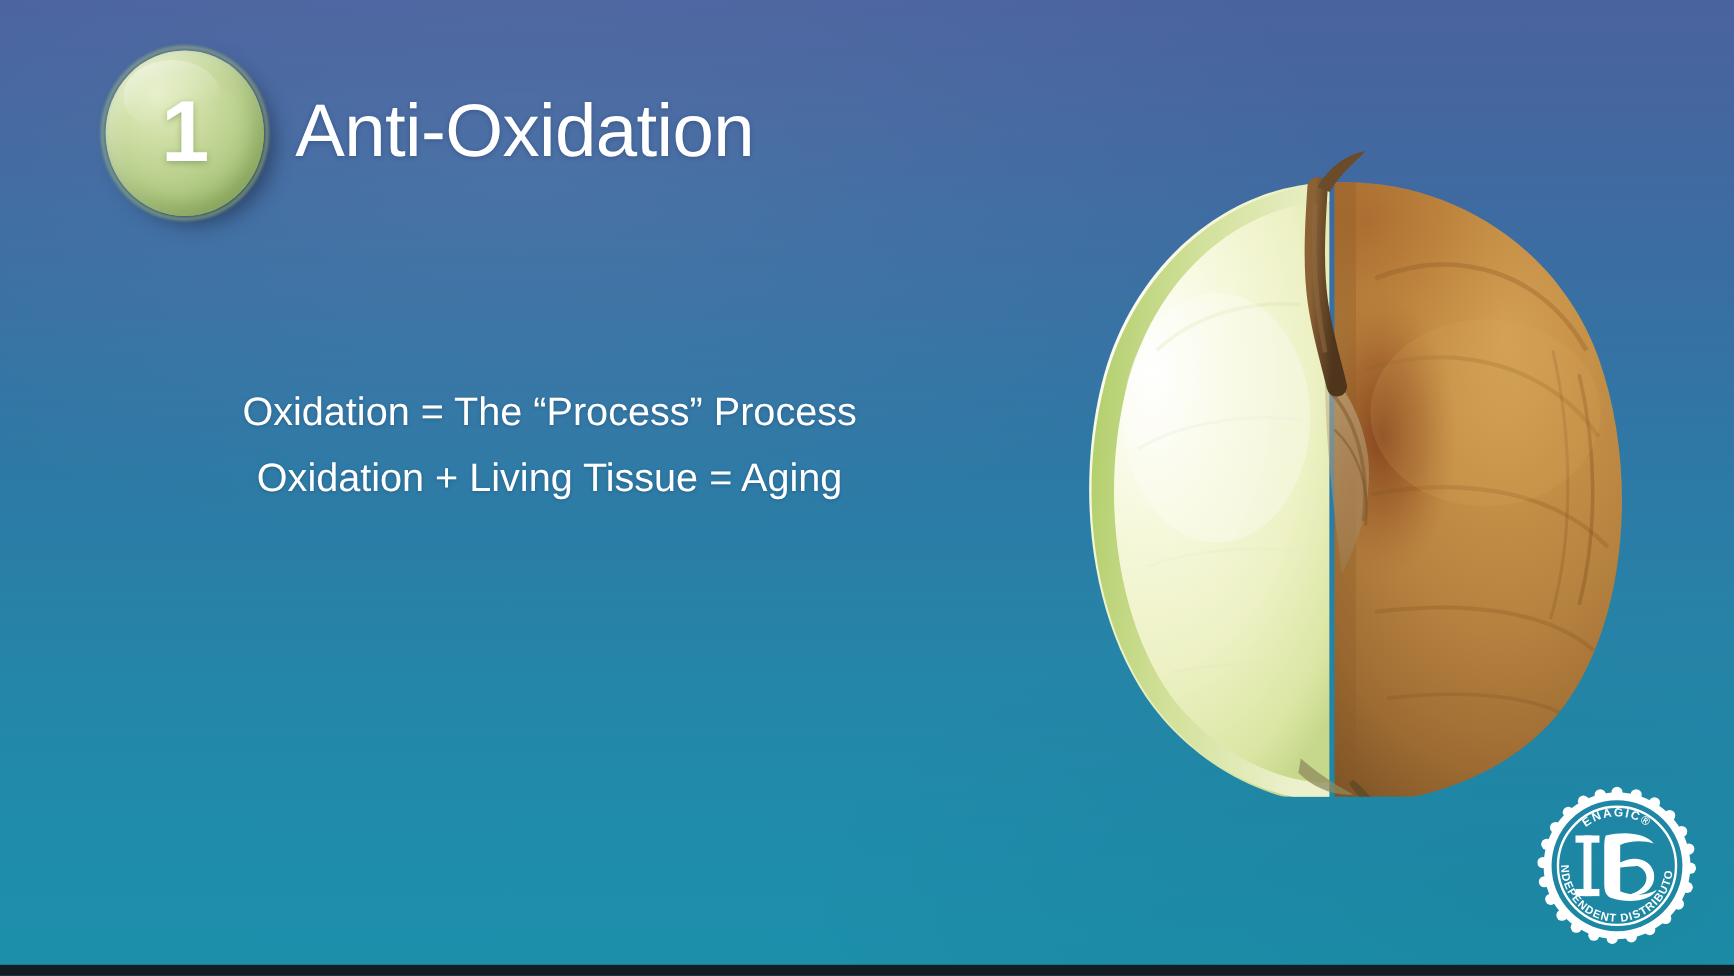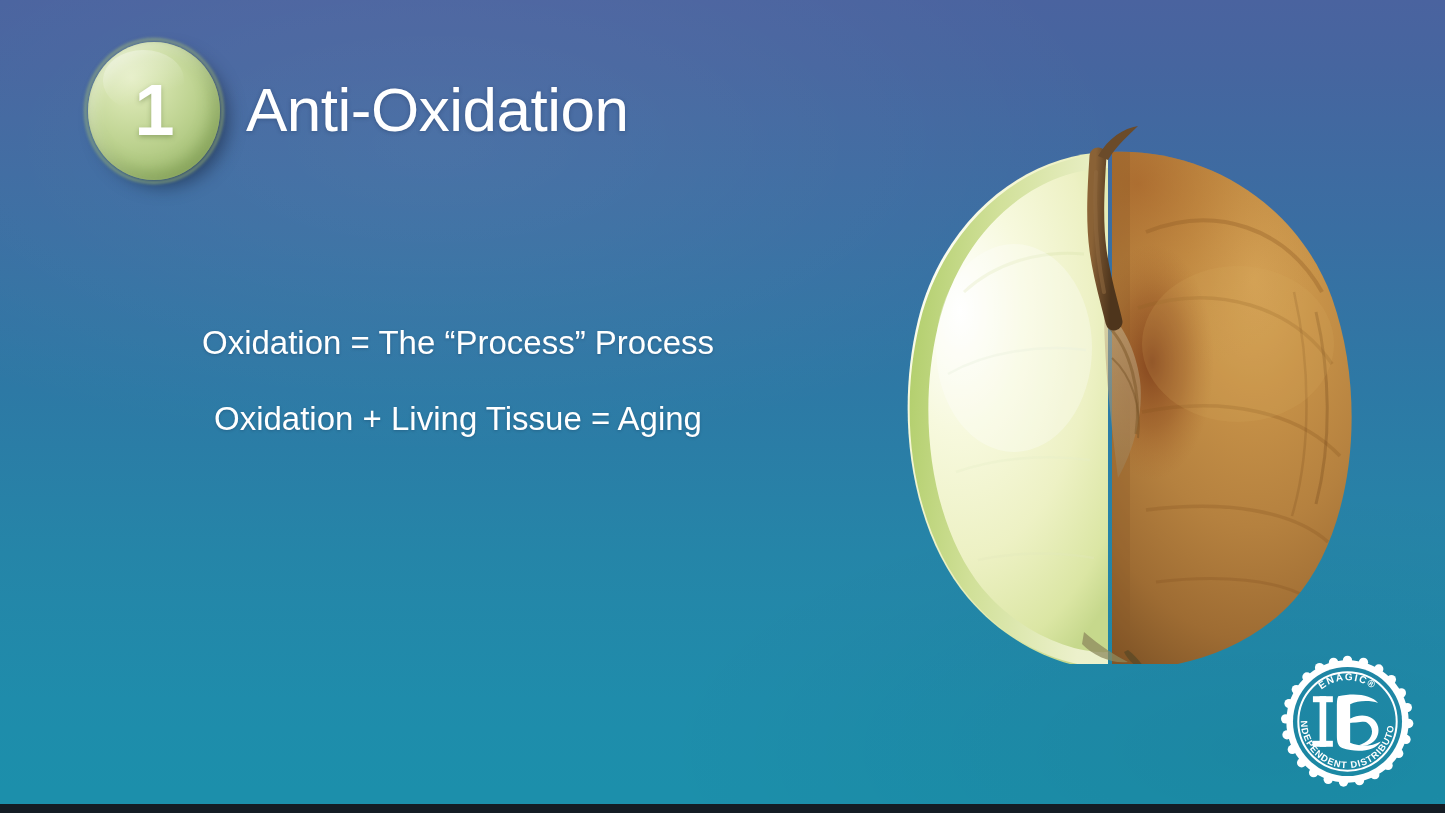--- a/index.html
+++ b/index.html
@@ -128,21 +128,21 @@
     text-align:center;
   }
   .body-line {
     color:#ffffff;
     font-size:33px;
     font-weight:normal;
     line-height:1;
     white-space:nowrap;
     text-shadow:0 1px 3px rgba(20,40,70,0.28);
   }
-  .body-line + .body-line { margin-top:43px; }
+  .body-line + .body-line { margin-top:22px; }
 
   
   .apple-figure {
     position:absolute;
     left:846px; top:112px;
     width:566px; height:552px;
   }
   .apple-svg { display:block; width:100%; height:100%; }
 
   

